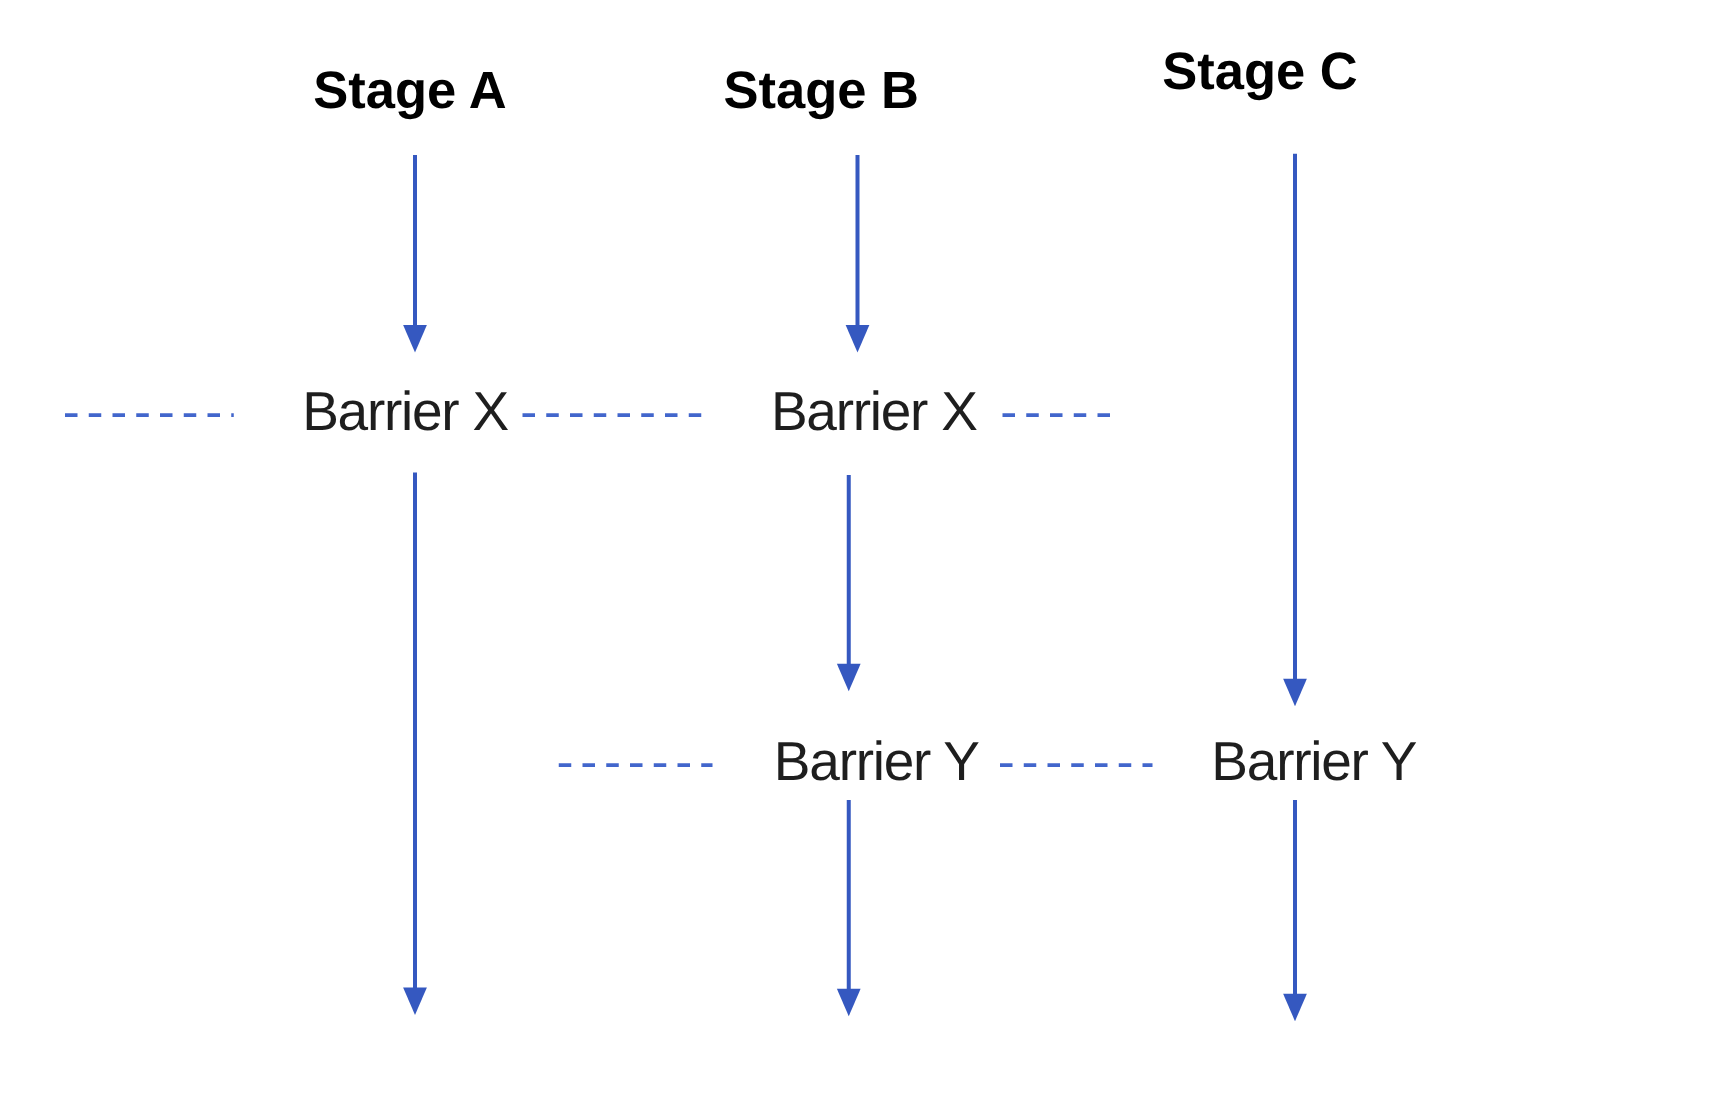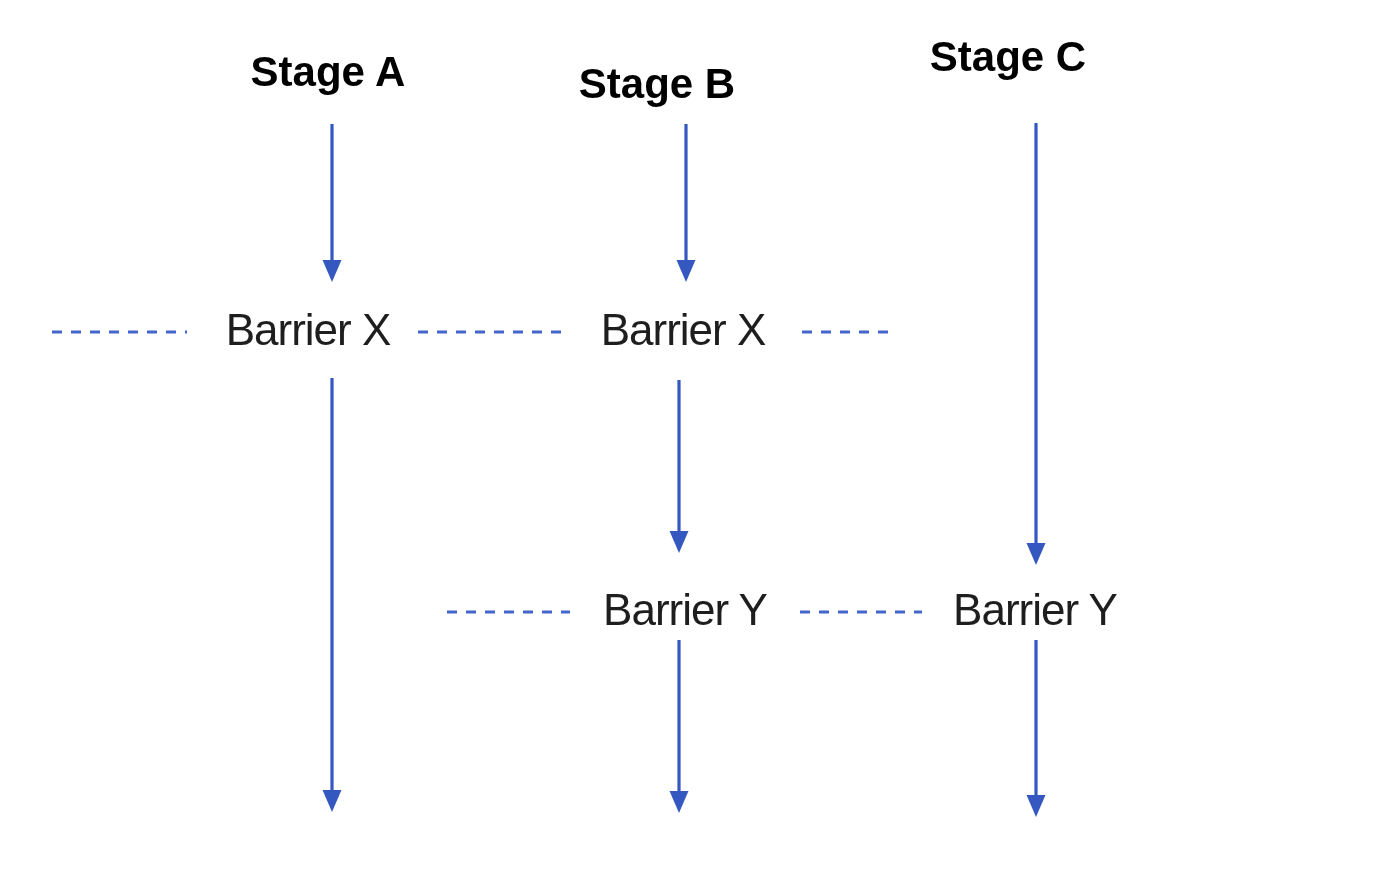--- a/index.html
+++ b/index.html
@@ -47,20 +47,21 @@
     font-size: 42px;
     font-weight: bold;
     color: var(--heading-color, #000000);
     letter-spacing: 0px;
   }
   .barrier-label {
     font-size: 44px;
     font-weight: 400;
     color: var(--barrier-text-color, #1E1E1E);
     letter-spacing: -1px;
+    margin-left: 16px;
   }
 </style>
 </head>
 <body>
 
 <div class="canvas">
 
   <svg class="diagram-svg" viewBox="0 0 1379 875" xmlns="http://www.w3.org/2000/svg">
 
     <g>
@@ -97,21 +98,21 @@
     <line class="dash-line" x1="52" y1="332" x2="187" y2="332"></line>
     <line class="dash-line" x1="418" y1="332" x2="568" y2="332"></line>
     <line class="dash-line" x1="802" y1="332" x2="890" y2="332"></line>
 
     <line class="dash-line" x1="447" y1="612" x2="570" y2="612"></line>
     <line class="dash-line" x1="800" y1="612" x2="922" y2="612"></line>
     <line class="dash-line" x1="1155" y1="612" x2="1280" y2="612"></line>
   </svg>
 
   <div class="label stage-heading" style="left:328px; top:72px;">Stage A</div>
-  <div class="label stage-heading" style="left:657px; top:72px;margin-top:12px;">Stage B</div>
+  <div class="label stage-heading" style="left:657px; top:72px;">Stage B</div>
   <div class="label stage-heading" style="left:1008px; top:57px;">Stage C</div>
 
   <div class="label barrier-label" style="left:308px; top:330px;">Barrier X</div>
   <div class="label barrier-label" style="left:683px; top:330px;">Barrier X</div>
   <div class="label barrier-label" style="left:685px; top:610px;">Barrier Y</div>
   <div class="label barrier-label" style="left:1035px; top:610px;">Barrier Y</div>
 
 </div>
 
 </body></html>

